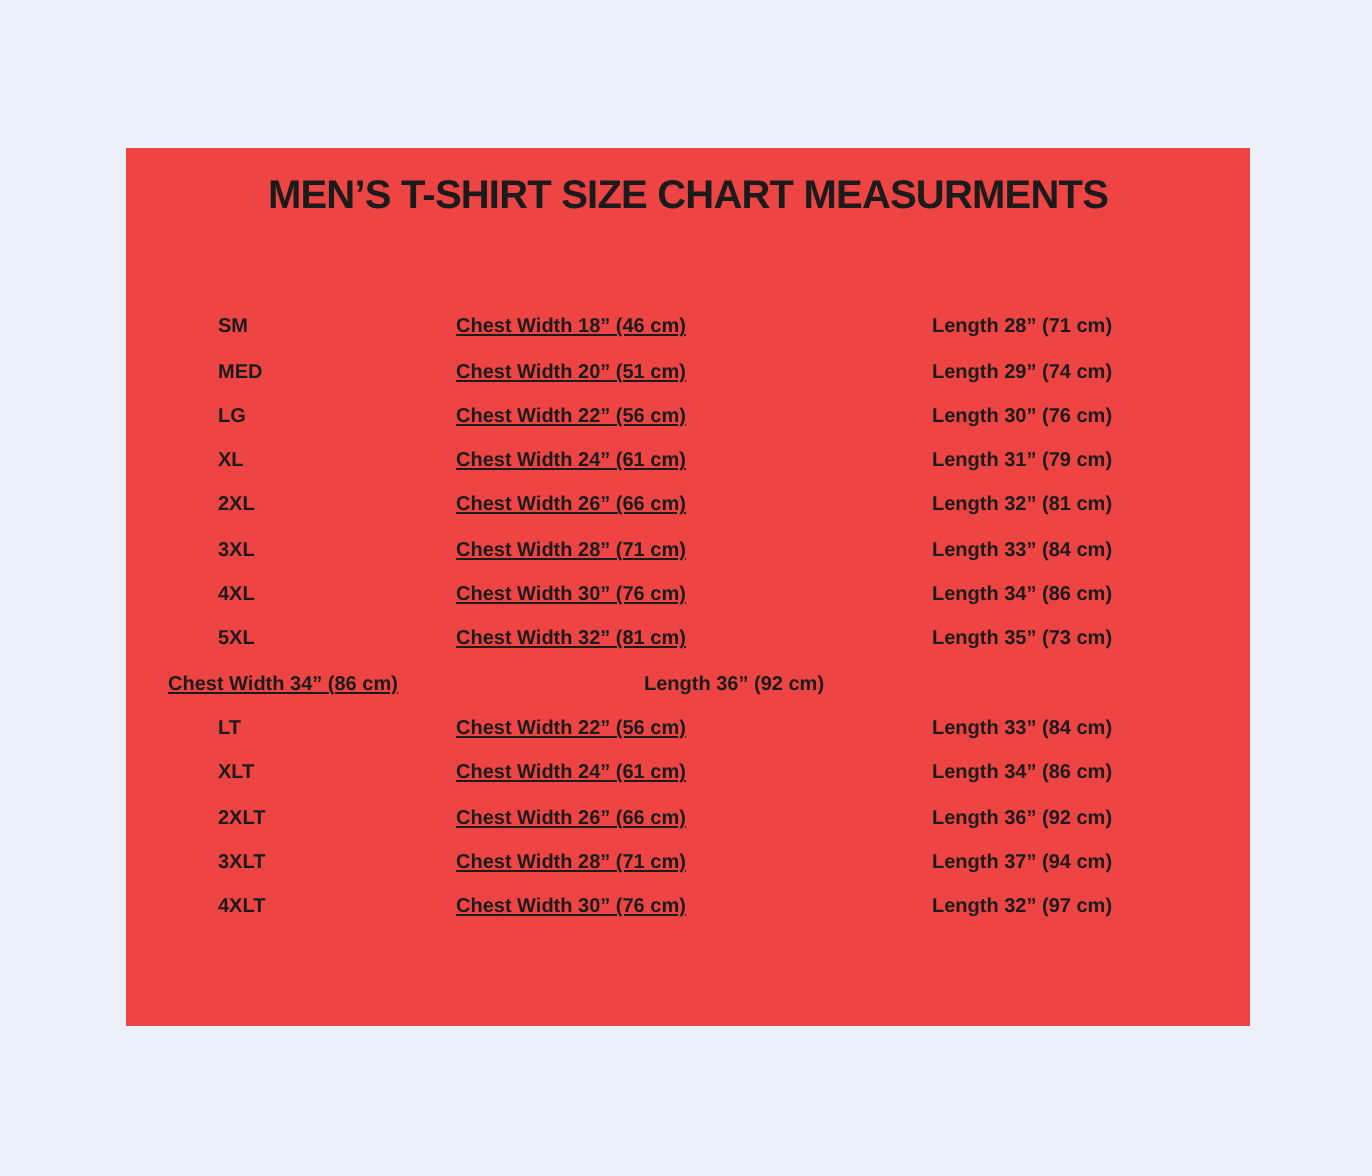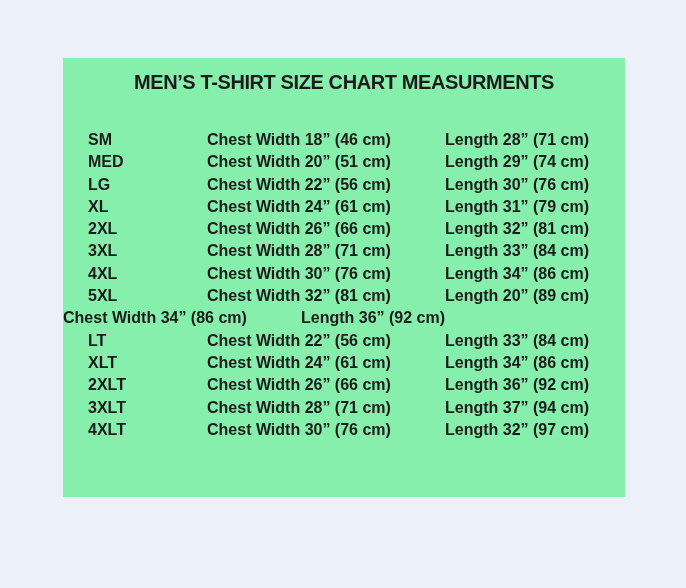--- a/index.html
+++ b/index.html
@@ -11,54 +11,56 @@
     height: 588px;
     background: #ECF0F8;
     overflow: hidden;
     position: relative;
     font-family: "Liberation Sans", "DejaVu Sans", sans-serif;
     color: #1B1B1B;
   }
   .panel {
     position: absolute;
     left: 63px;
-    top: 58px;
+    top: 74px;
     width: 562px;
     height: 439px;
-    background: #86efac;
+    background: #ef4444;
   }
   .chart-title {
     margin-top: 13px;
     text-align: center;
     font-size: 20px;
     font-weight: bold;
     letter-spacing: -0.4px;
     white-space: nowrap;
   }
   .size-table {
     margin-top: 37px;
   }
   .size-section.tall {
   }
   .size-row {
     display: flex;
-    align-items: flex-start;
+    align-items: flex-end;
     height: 22.3px;
-    font-size: 16px;
+    font-size: 10px;
     font-weight: bold;
     white-space: nowrap;
+    padding-left: 21px;
   }
   .col-size {
     margin-left: 25px;
     width: 119px;
     flex: 0 0 auto;
   }
   .col-chest {
     width: 238px;
     flex: 0 0 auto;
+    text-decoration: underline;
   }
   .col-length {
     flex: 1 1 auto;
   }
 </style>
 </head>
 <body>
 
 <div class="panel">
 
@@ -98,21 +100,21 @@
         <span class="col-length">Length 33” (84 cm)</span>
       </div>
       <div class="size-row">
         <span class="col-size">4XL</span>
         <span class="col-chest">Chest Width 30” (76 cm)</span>
         <span class="col-length">Length 34” (86 cm)</span>
       </div>
       <div class="size-row">
         <span class="col-size">5XL</span>
         <span class="col-chest">Chest Width 32” (81 cm)</span>
-        <span class="col-length">Length 20” (89 cm)</span>
+        <span class="col-length">Length 35” (73 cm)</span>
       </div>
       <div class="size-row">
         <span class="col-chest">Chest Width 34” (86 cm)</span>
         <span class="col-length">Length 36” (92 cm)</span>
       </div>
     </div>
 
     <div class="size-section tall">
       <div class="size-row">
         <span class="col-size">LT</span>

